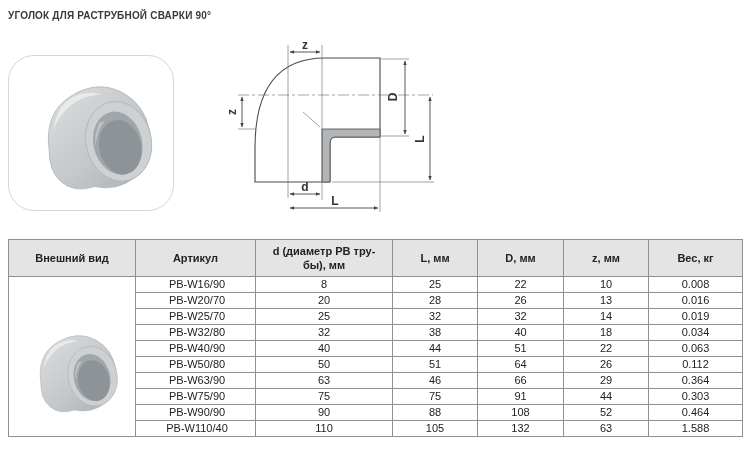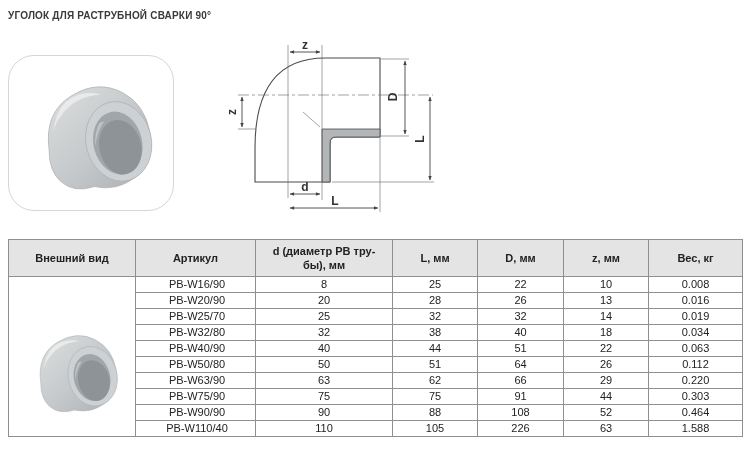--- a/index.html
+++ b/index.html
@@ -151,21 +151,21 @@
             <use href="#elbow-shape"></use>
           </svg></td>
         <td class="artikul">PB-W16/90</td>
         <td>8</td>
         <td>25</td>
         <td>22</td>
         <td>10</td>
         <td>0.008</td>
       </tr>
       <tr>
-        <td class="artikul">PB-W20/90</td>
+        <td class="artikul">PB-W20/70</td>
         <td>20</td>
         <td>28</td>
         <td>26</td>
         <td>13</td>
         <td>0.016</td>
       </tr>
       <tr>
         <td class="artikul">PB-W25/70</td>
         <td>25</td>
         <td>32</td>
@@ -193,24 +193,24 @@
         <td class="artikul">PB-W50/80</td>
         <td>50</td>
         <td>51</td>
         <td>64</td>
         <td>26</td>
         <td>0.112</td>
       </tr>
       <tr>
         <td class="artikul">PB-W63/90</td>
         <td>63</td>
-        <td>62</td>
+        <td>46</td>
         <td>66</td>
         <td>29</td>
-        <td>0.220</td>
+        <td>0.364</td>
       </tr>
       <tr>
         <td class="artikul">PB-W75/90</td>
         <td>75</td>
         <td>75</td>
         <td>91</td>
         <td>44</td>
         <td>0.303</td>
       </tr>
       <tr>
@@ -218,18 +218,18 @@
         <td>90</td>
         <td>88</td>
         <td>108</td>
         <td>52</td>
         <td>0.464</td>
       </tr>
       <tr>
         <td class="artikul">PB-W110/40</td>
         <td>110</td>
         <td>105</td>
-        <td>226</td>
+        <td>132</td>
         <td>63</td>
         <td>1.588</td>
       </tr>
     </tbody>
 </table>
 
 </body></html>

